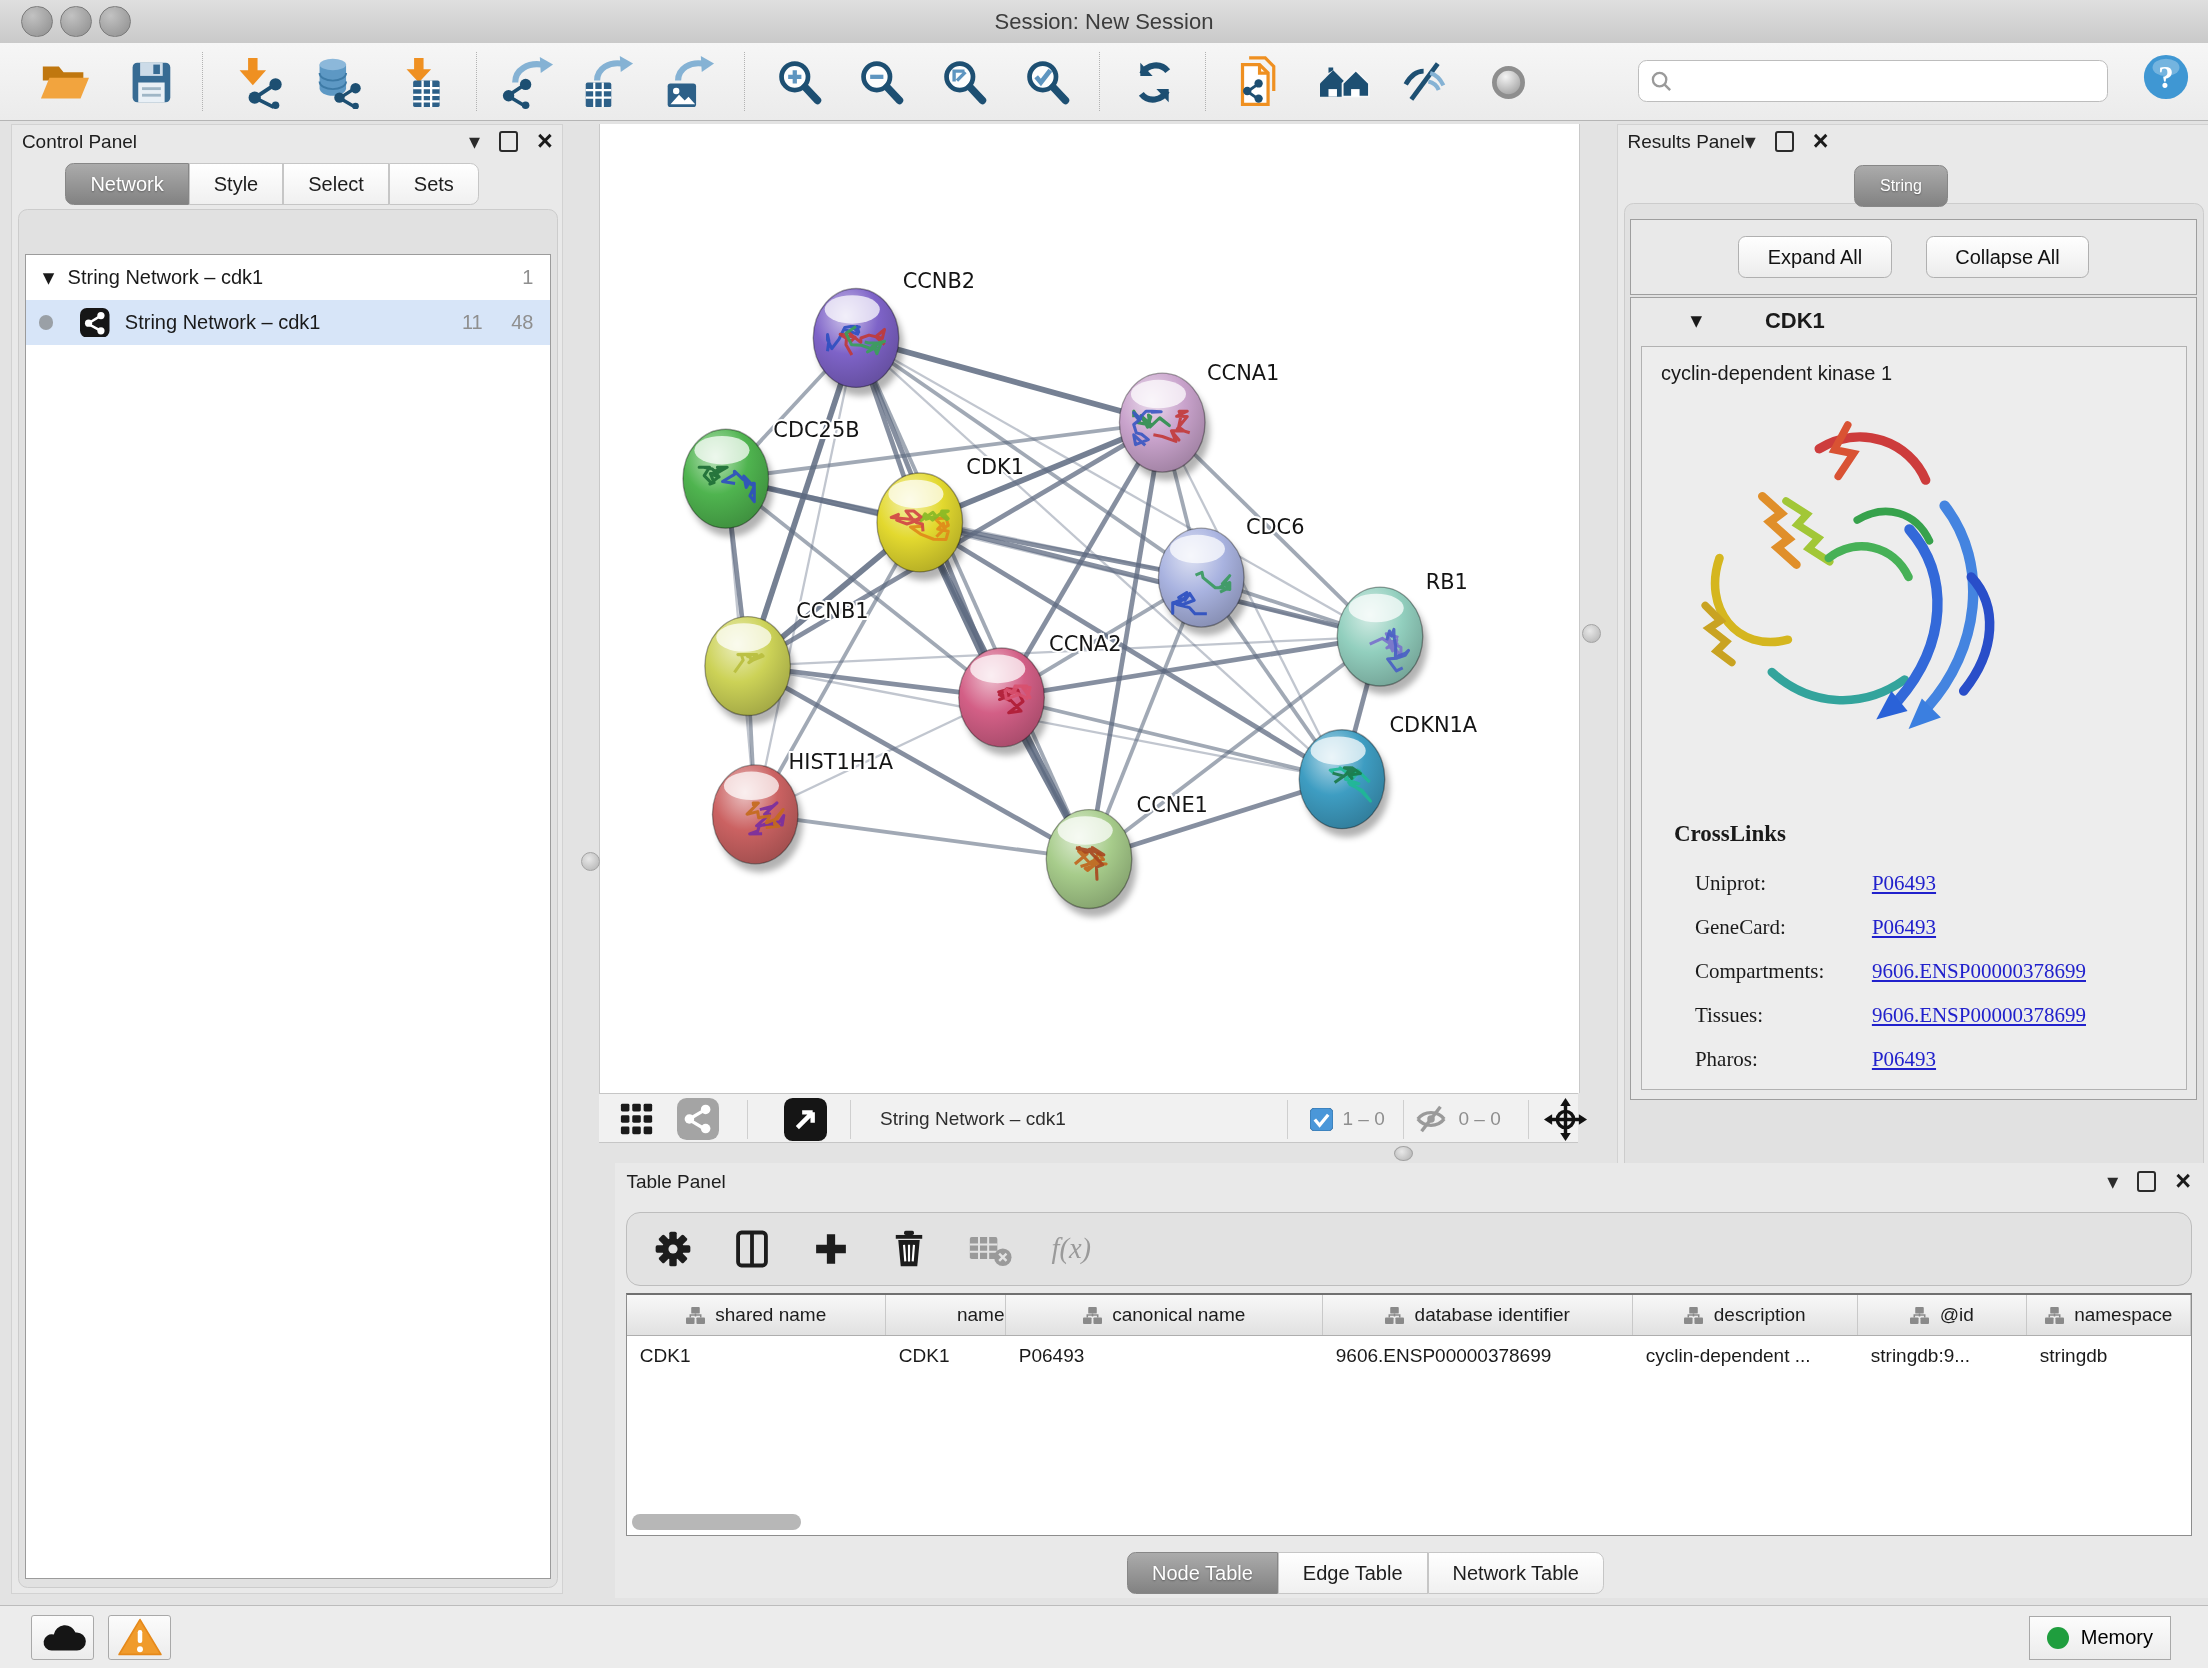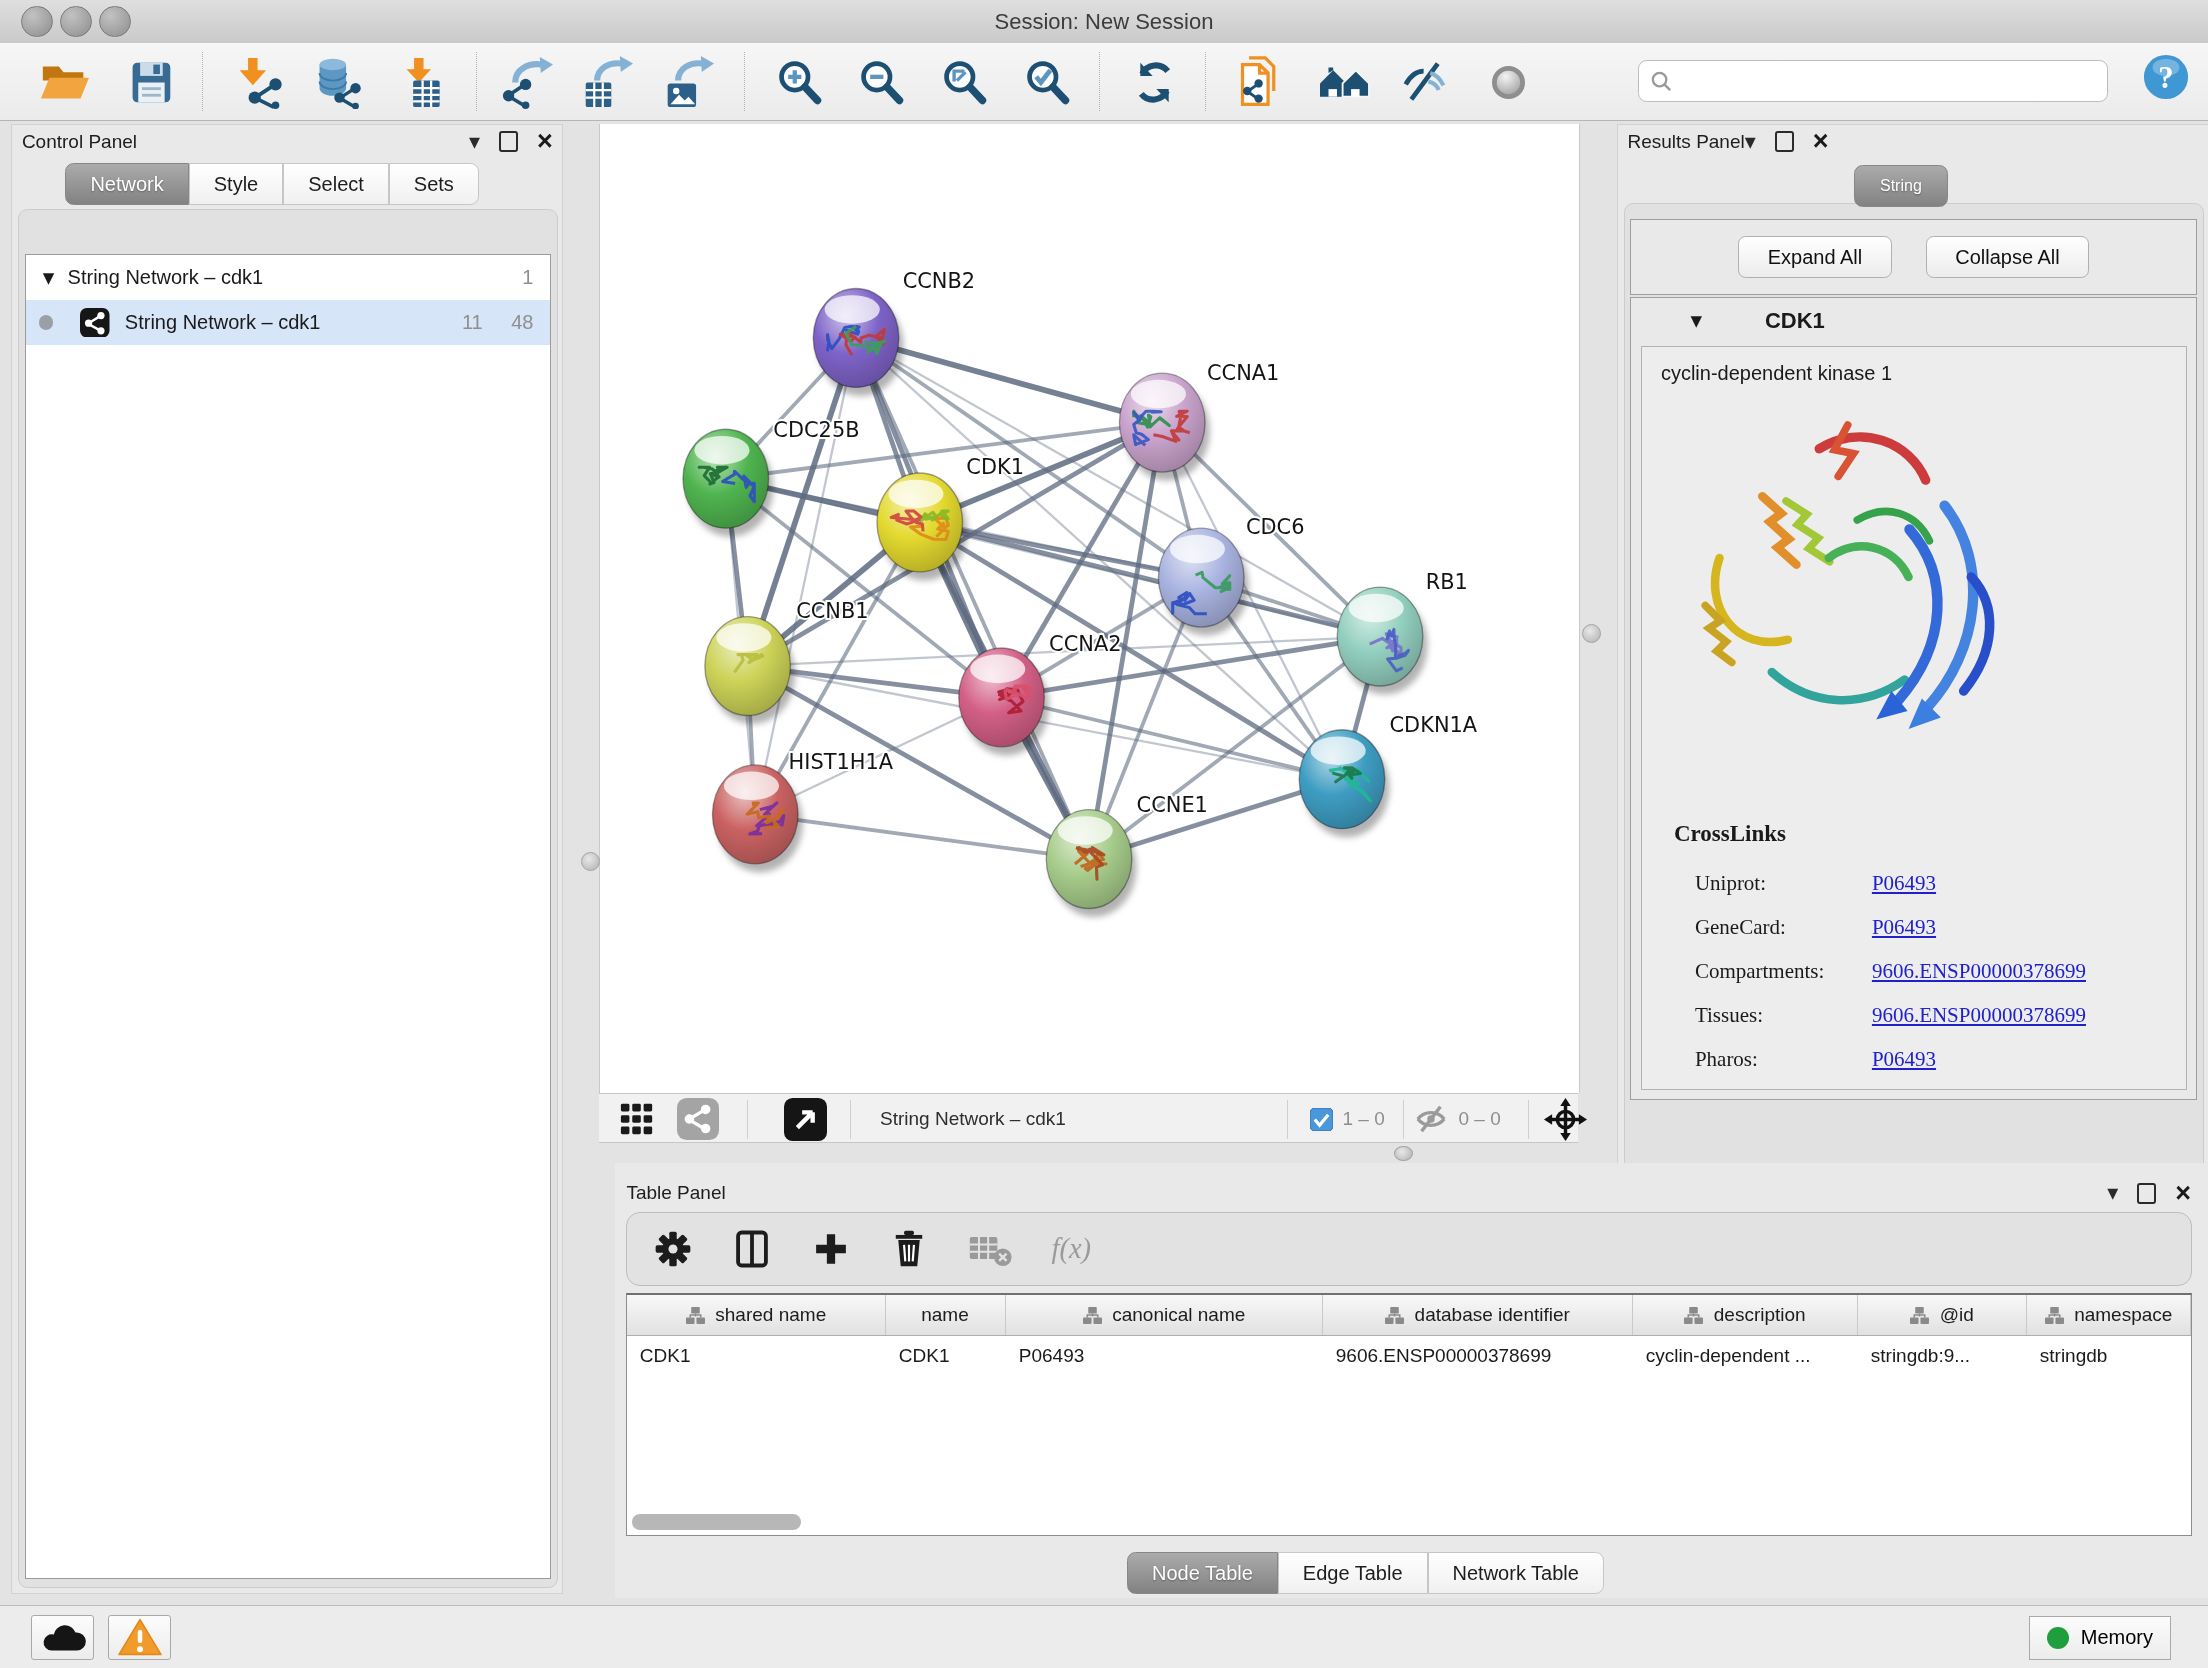--- a/index.html
+++ b/index.html
@@ -66,21 +66,21 @@
   .rp-desc{position:absolute;left:19px;top:15px;font-size:20px}
   #protein-svg{position:absolute;left:25px;top:59px}
   .xl-h{position:absolute;left:32px;top:474px;font-family:"Liberation Serif",serif;font-weight:bold;font-size:23px}
   .xl-rows{position:absolute;left:53px;top:514px;right:15px}
   .xl-row{display:flex;height:44px;align-items:center}
   .xl-lab{width:177px;font-family:"Liberation Serif",serif;font-size:21px}
   .xl-val{font-family:"Liberation Serif",serif;font-size:21px;color:#2121cc;text-decoration:underline}
 
   
   .tpanel{position:absolute;left:615px;top:1163px;width:1593px;height:435px;background:#e9e9e9}
-  .tp-head{position:absolute;left:11.4px;right:17px;top:19px;display:flex;align-items:center;justify-content:space-between}
+  .tp-head{position:absolute;left:11.4px;right:17px;top:8px;display:flex;align-items:flex-start;justify-content:space-between}
   .tp-toolbar{position:absolute;left:10.5px;top:49px;width:1566px;height:74px;background:#e2e2e2;border:1px solid #bdbdbd;border-radius:14px;display:flex;align-items:center;gap:40px;padding-left:27px;box-sizing:border-box}
   .tp-toolbar .itbtn{background:none;border:0;padding:0;display:flex;align-items:center;cursor:pointer}
   .fx{font-family:"Liberation Serif",serif;font-style:italic;font-size:28.5px;color:#9a9a9a}
   .tp-table{position:absolute;left:10.5px;top:130px;width:1566px;height:243px;background:#fff;border:1px solid #8d8d8d;border-top:2.9px solid #707070;overflow:hidden;box-sizing:border-box}
   .thead{display:flex;height:40px;background:linear-gradient(#f8f8f8,#e1e1e1);border-bottom:1px solid #aeaeae}
   .th{display:flex;align-items:center;justify-content:center;gap:9.5px;border-right:1px solid #c9c9c9;font-size:19px;color:#1c1c1c;box-sizing:border-box;overflow:hidden;white-space:nowrap;flex:none}
   .trdata{display:flex;height:40px}
   .td{display:flex;align-items:center;padding-left:13.3px;font-size:19px;white-space:nowrap;overflow:hidden;box-sizing:border-box;flex:none}
   .hscroll{position:absolute;left:5.7px;bottom:4.8px;width:169px;height:16px;background:#b7b7b7;border-radius:8.6px}
   .tp-tabs{position:absolute;left:512px;top:389px;display:flex}
@@ -743,21 +743,21 @@
       <div class="thead" id="thead">
           <div class="th" style="width: 259px;">
             <svg width="21" height="19" viewBox="0 0 22 20">
               <rect x="6.5" y="1" width="9" height="7" rx="1" fill="#8a8a8a"></rect>
               <rect x="1" y="12" width="9" height="7" rx="1" fill="#8a8a8a"></rect>
               <rect x="12" y="12" width="9" height="7" rx="1" fill="#8a8a8a"></rect>
               <path d="M11 8v3M5.5 12V9.5h11V12" stroke="#8a8a8a" stroke-width="1.6" fill="none"></path>
             </svg>
             <span>shared name</span>
           </div>
-          <div class="th" style="width: 120px;">
+          <div class="th" style="width: 120px; justify-content: flex-end;">
             <span>name</span>
           </div>
           <div class="th" style="width: 317px;">
             <svg width="21" height="19" viewBox="0 0 22 20">
               <rect x="6.5" y="1" width="9" height="7" rx="1" fill="#8a8a8a"></rect>
               <rect x="1" y="12" width="9" height="7" rx="1" fill="#8a8a8a"></rect>
               <rect x="12" y="12" width="9" height="7" rx="1" fill="#8a8a8a"></rect>
               <path d="M11 8v3M5.5 12V9.5h11V12" stroke="#8a8a8a" stroke-width="1.6" fill="none"></path>
             </svg>
             <span>canonical name</span>

